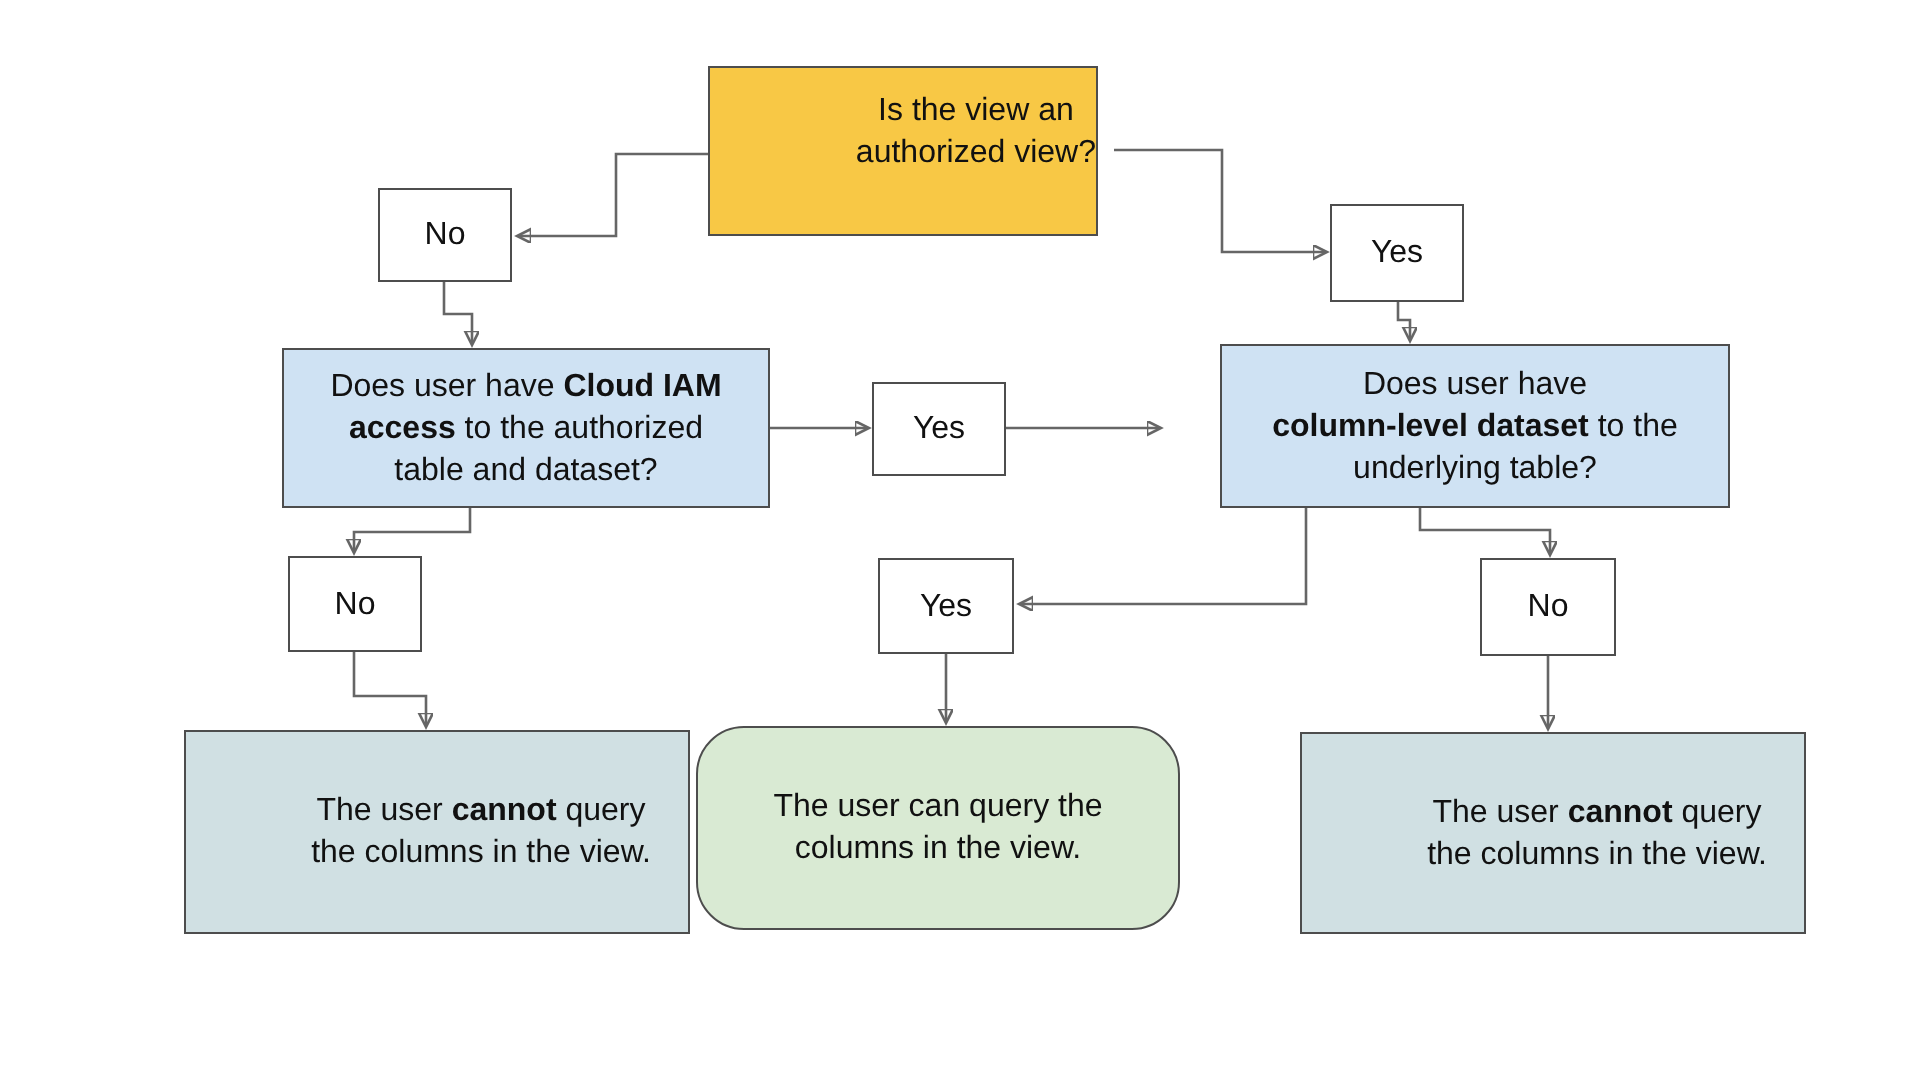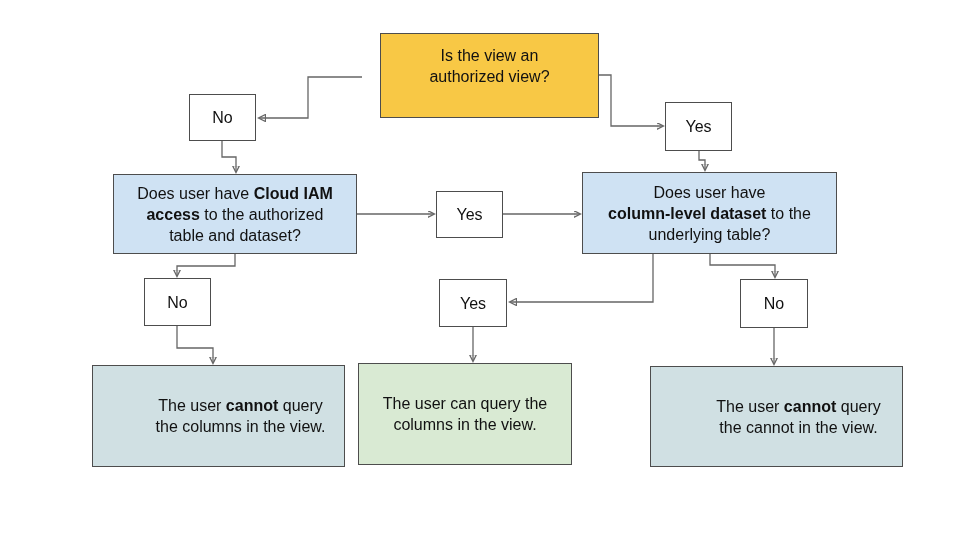--- a/index.html
+++ b/index.html
@@ -11,35 +11,35 @@
   .connector-layer{position:absolute;left:0;top:0;width:960px;height:540px;}
   .connector-layer path{fill:none;stroke:var(--line);stroke-width:1.3px;}
   .node{
     position:absolute;box-sizing:border-box;
     display:flex;align-items:center;justify-content:center;
     text-align:center;white-space:pre-line;
     border:1px solid var(--border);
     font-size:16px;line-height:21px;color:#111111;background:#ffffff;
   }
   .fill-yellow{background:var(--yellow);align-items:flex-start;padding-top:11px;}
-  .fill-blue{background:var(--blue);}
+  .fill-blue{background:var(--blue);margin-left:28px;}
   .fill-green{background:var(--green);}
   .fill-cyan{background:var(--cyan);padding-left:44px;}
 
-  #q_authorized{left:380px;top:33px;width:219px;height:85px;}
+  #q_authorized{left:354px;top:33px;width:195px;height:85px;justify-content:flex-end;}
   #no1{left:189px;top:94px;width:67px;height:47px;}
   #yes1{left:665px;top:102px;width:67px;height:49px;}
   #q_iam{left:113px;top:174px;width:244px;height:80px;}
   #yes2{left:436px;top:191px;width:67px;height:47px;}
   #q_col{left:582px;top:172px;width:255px;height:82px;}
   #no2{left:144px;top:278px;width:67px;height:48px;}
   #yes3{left:439px;top:279px;width:68px;height:48px;}
   #no3{left:740px;top:279px;width:68px;height:49px;}
   #end_cannot_left{left:92px;top:365px;width:253px;height:102px;}
-  #end_can{left:358px;top:363px;width:214px;height:102px;}
+  #end_can{left:348px;top:363px;width:242px;height:102px;border-radius:24px;}
   #end_cannot_right{left:650px;top:366px;width:253px;height:101px;}
 </style>
 </head>
 <body>
 
 <div class="canvas">
 
   <svg class="connector-layer" viewBox="0 0 960 540" xmlns="http://www.w3.org/2000/svg">
     <defs>
       <marker id="arrow" markerWidth="9" markerHeight="8" refX="6.5" refY="3.5" orient="auto" markerUnits="userSpaceOnUse">
@@ -106,16 +106,16 @@
 the columns in the view.</span></span>
   </div>
 
   <div class="node fill-green" id="end_can">
     <span><span>The user can query the
 columns in the view.</span><b></b><span></span></span>
   </div>
 
   <div class="node fill-cyan" id="end_cannot_right">
     <span><span>The user </span><b>cannot</b><span> query
-the cannot in the view.</span></span>
+the columns in the view.</span></span>
   </div>
 
 </div>
 
 </body></html>

